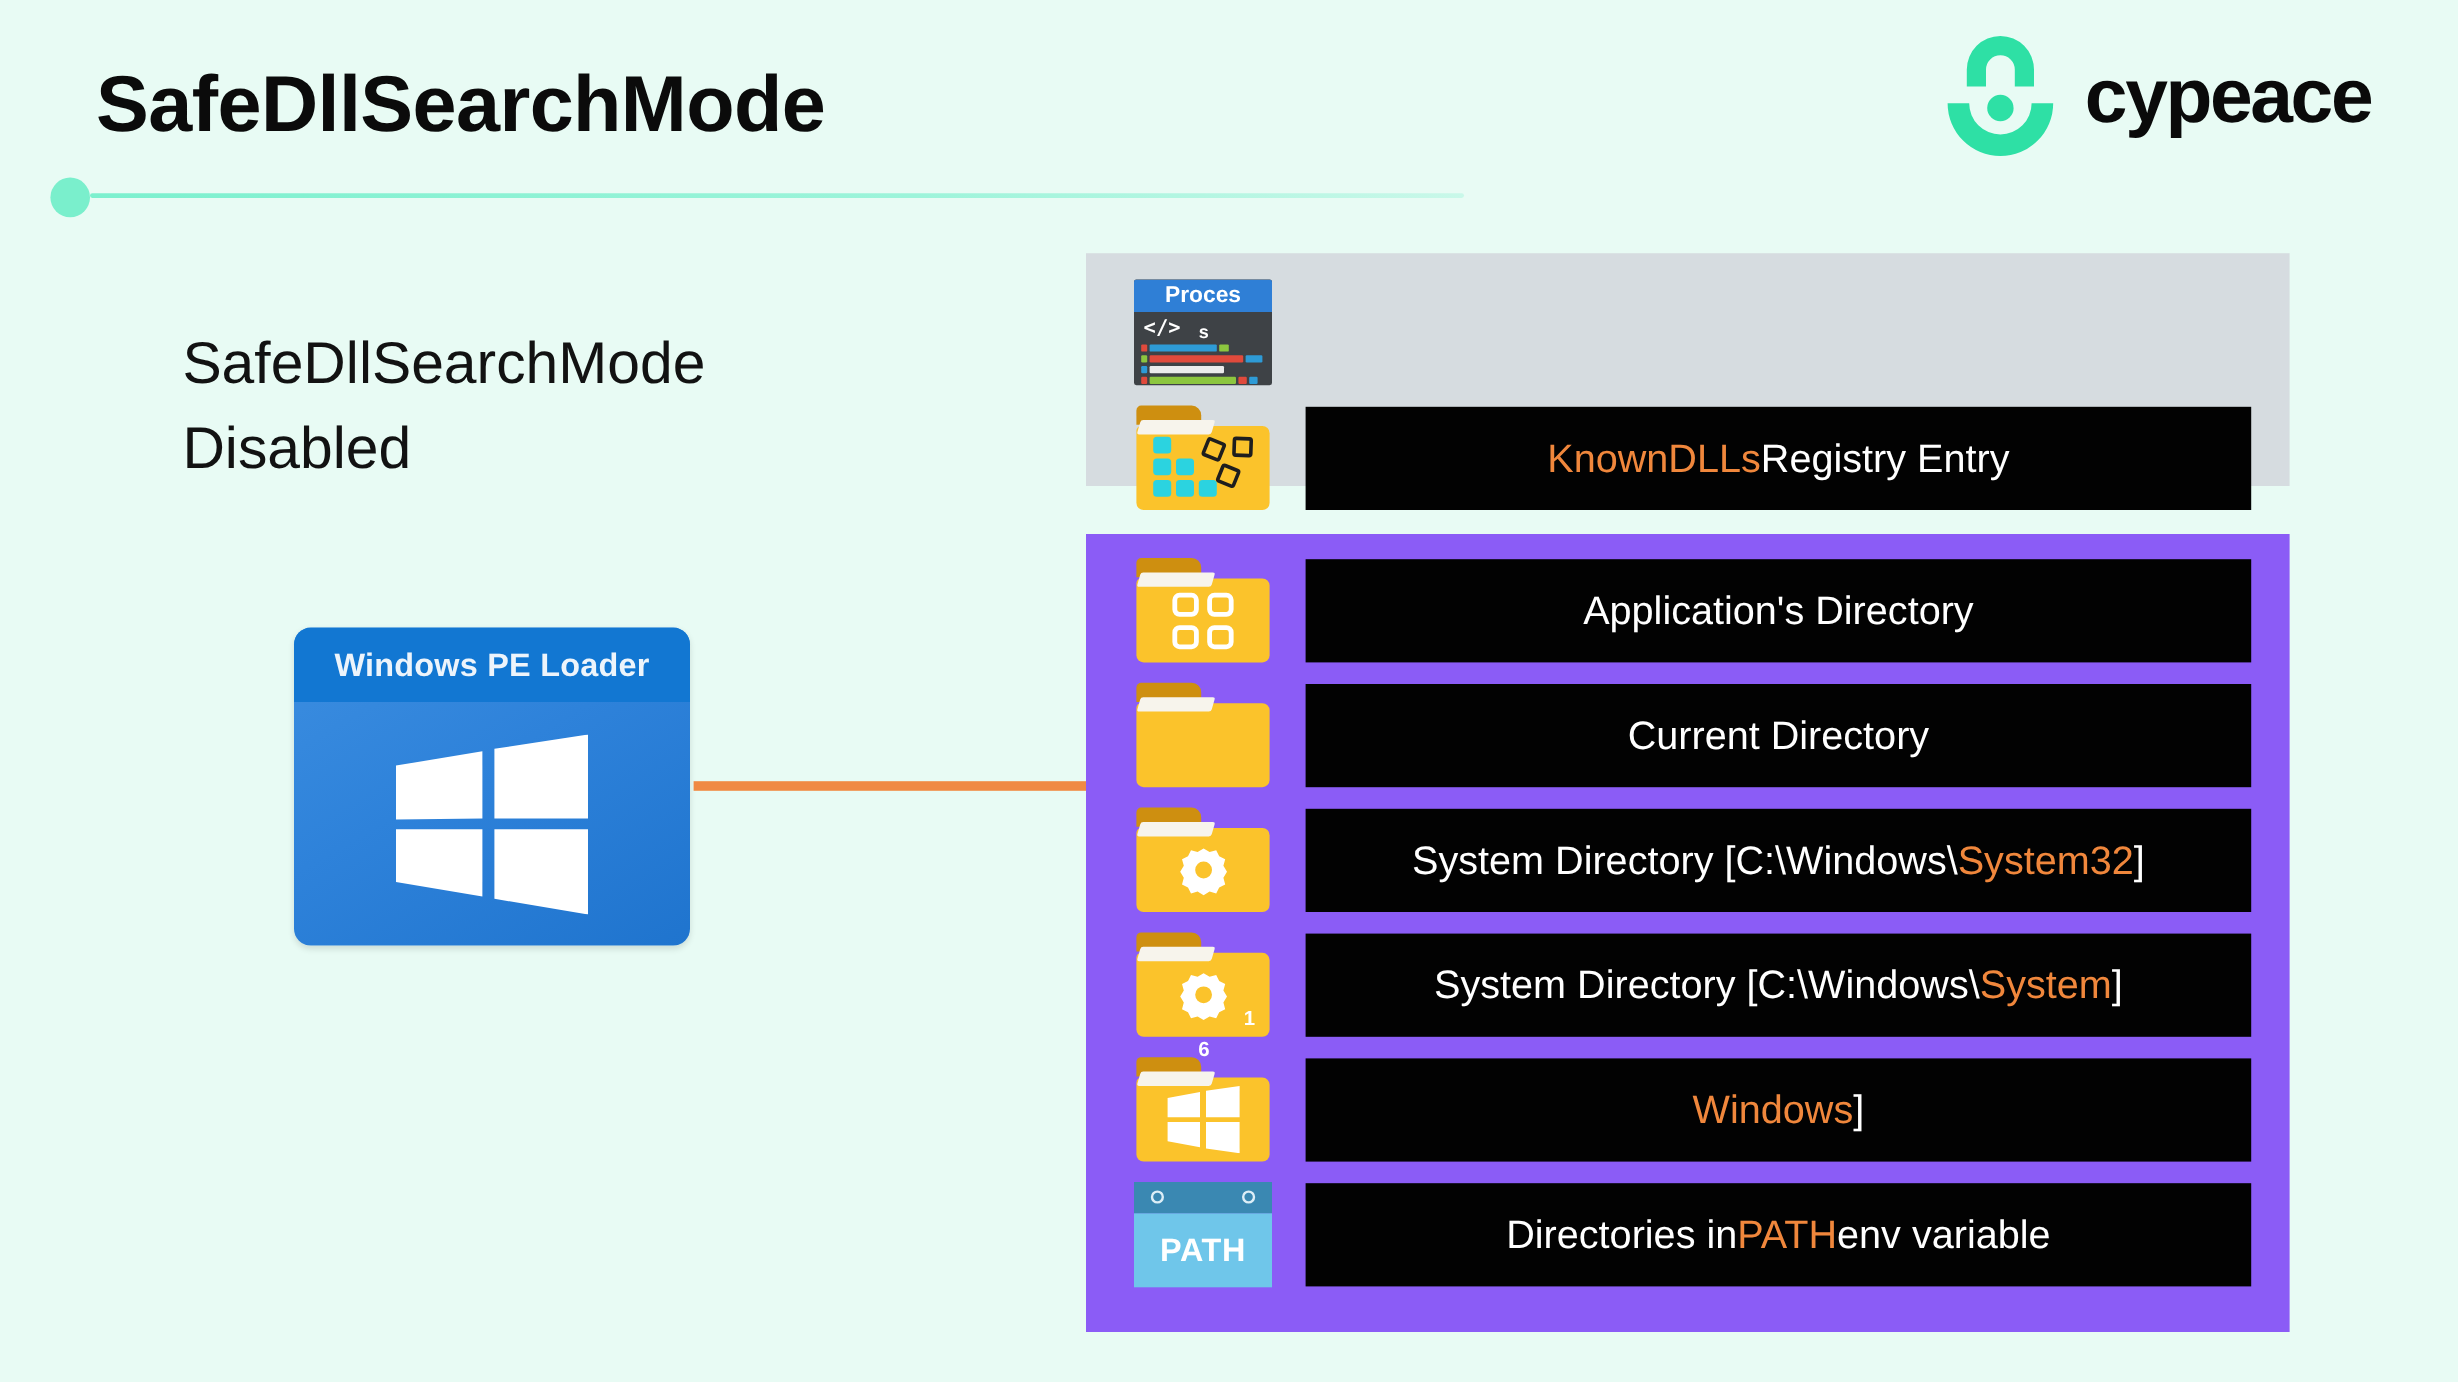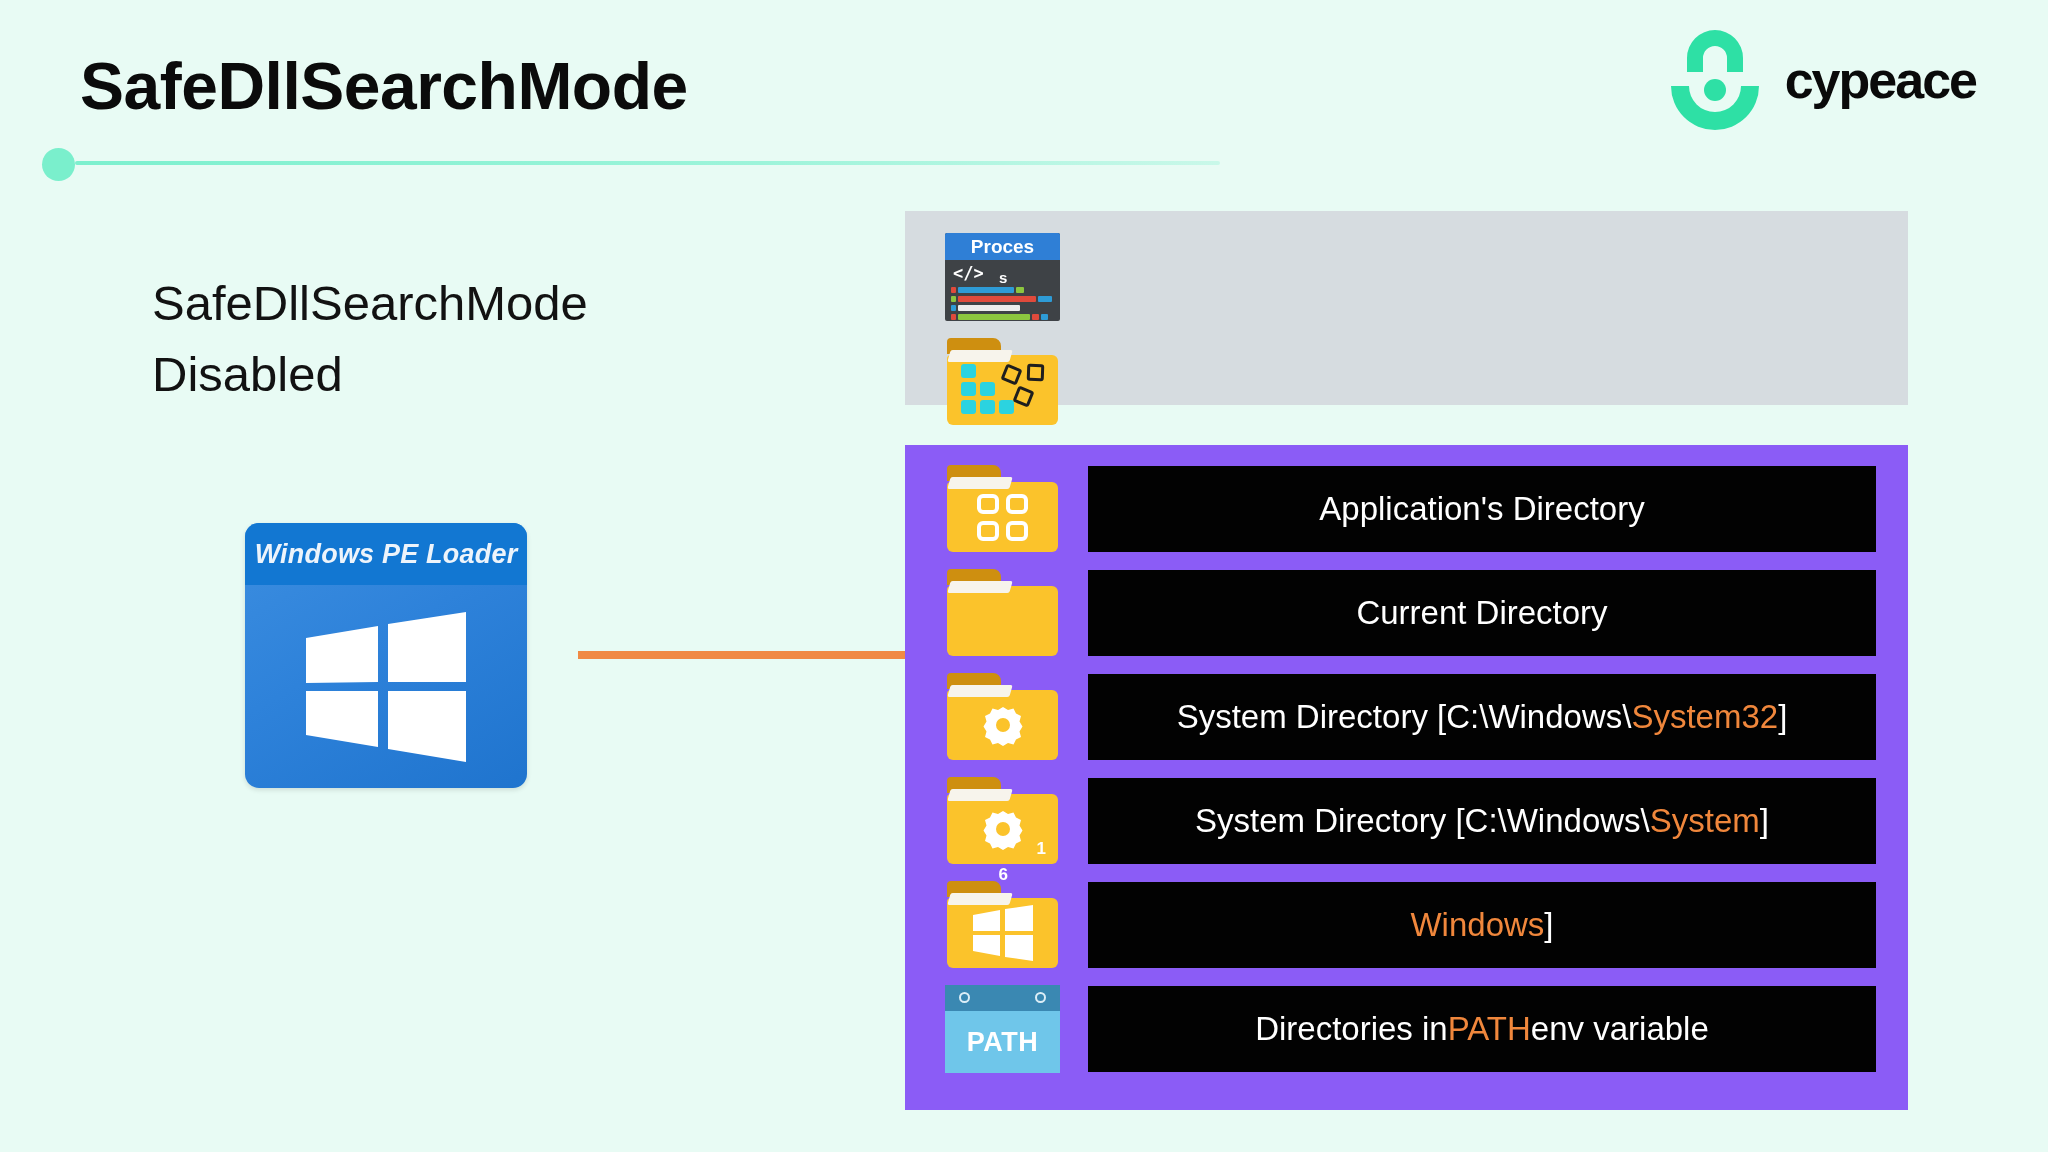--- a/index.html
+++ b/index.html
@@ -51,21 +51,21 @@
     position: absolute;
     right: 72px;
     top: 28px;
     display: flex;
     align-items: center;
     gap: 22px;
   }
   .logo-mark { width: 96px; height: 104px; display:block; }
   .logo-text {
     font-family: "Liberation Sans", sans-serif;
-    font-size: 52px;
+    font-size: 64px;
     font-weight: bold;
     color: #0A0A0A;
     letter-spacing: -2px;
     line-height: 1;
   }
 
   
   .left-caption {
     position: absolute;
     left: 152px;
@@ -75,27 +75,26 @@
     font-weight: 400;
     color: #121212;
     line-height: 1.45;
     font-family: "Liberation Sans", sans-serif;
   }
 
   .pe-loader {
     position: absolute;
     left: 245px;
     top: 523px;
-    width: 282px;
+    width: 330px;
     height: 265px;
     border-radius: 14px;
     overflow: hidden;
     background: linear-gradient(150deg, #3C8EE0 0%, #2E82DA 45%, #1F74CE 100%);
     box-shadow: 0 2px 5px rgba(0,0,0,0.12);
-    font-style: italic;
   }
   .pe-loader-header {
     height: 62px;
     background: #1277D2;
     color: #EDF4FB;
     font-size: 27px;
     font-weight: bold;
     display: flex;
     align-items: center;
     justify-content: center;
@@ -363,20 +362,25 @@
             <div class="dll-sq hidden"></div>
           <div class="dll-sq"></div>
             <div class="dll-sq"></div>
             <div class="dll-sq"></div>
         </div>
         <div class="dll-rot" style="left:58px; top:28px;"></div>
         <div class="dll-rot" style="left:82px; top:26px; transform:rotate(2deg);"></div>
         <div class="dll-rot" style="left:70px; top:50px;"></div>
       </div>
     </div>
+    <div class="row-bar">
+      <span></span>
+        <span class="hl">KnownDLLs</span>
+        <span> Registry Entry</span>
+    </div>
   </div>
 
 </div>
 
 <div class="panel panel-bottom">
 
   <div class="row">
     <div class="row-icon">
       <div class="folder">
         <div class="tab"></div>

